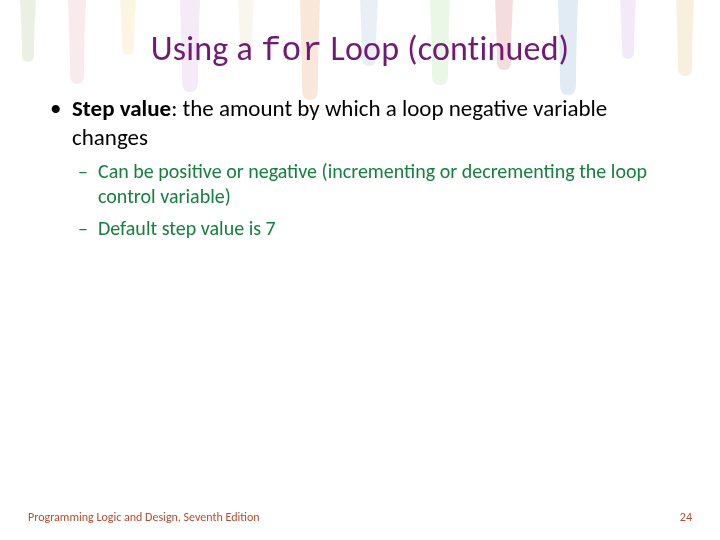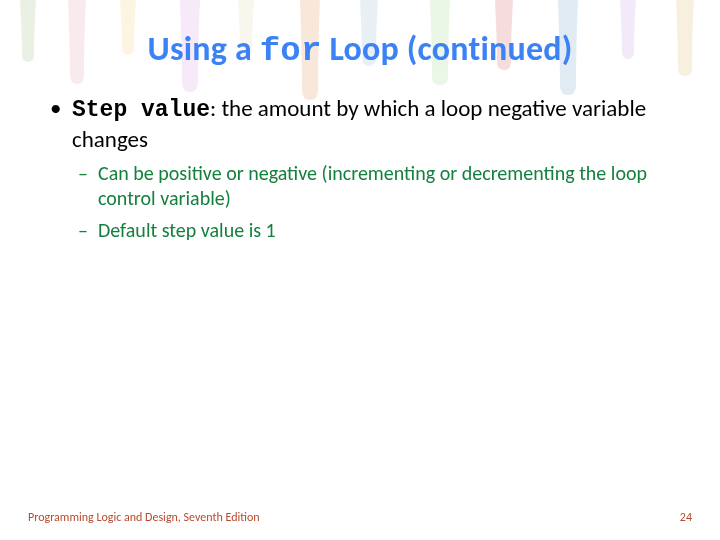--- a/index.html
+++ b/index.html
@@ -17,23 +17,23 @@
     height: 120px;
     z-index: 0;
     opacity: 0.22;
   }
   .slide {
     position: relative;
     z-index: 1;
     padding: 28px 42px 0 42px;
   }
   .title {
-    color: #3b82f6;
+    color: #701a75;
     font-size: 34px;
-    font-weight: 700;
+    font-weight: 400;
     text-align: center;
     margin-bottom: 24px;
     letter-spacing: 0.2px;
   }
   .title .mono { font-family: 'Courier New', Courier, monospace; }
   ul.top {
     list-style: none;
     padding-left: 6px;
   }
   ul.top > li {
@@ -46,21 +46,21 @@
   }
   ul.top > li::before {
     content: "•";
     position: absolute;
     left: 2px;
     top: 0;
     font-size: 23px;
     color: #000;
   }
   .mono { font-family: 'Courier New', Courier, monospace; }
-  .bold { font-weight: 700; font-family: Liberation Mono, monospace; }
+  .bold { font-weight: 700; }
   ul.sub {
     list-style: none;
     padding-left: 4px;
     margin-top: 6px;
   }
   ul.sub > li {
     position: relative;
     padding-left: 22px;
     font-size: 20px;
     color: #15803d;
@@ -108,21 +108,21 @@
 
 <div class="slide">
   <h1 class="title">
     <span>Using a </span><span class="mono">for</span><span> Loop (continued)</span>
   </h1>
 
   <ul class="top">
     <li id="b1">
       <span><span class="bold">Step value</span><span>: the amount by which a loop negative variable changes</span></span><ul class="sub" id="b1sub">
           <li>Can be positive or negative (incrementing or decrementing the loop control variable)</li>
-          <li>Default step value is 1</li>
+          <li>Default step value is 7</li>
         </ul>
     </li>
   </ul>
 </div>
 
 <div class="footer">
   <span>Programming Logic and Design, Seventh Edition</span>
   <span>24</span>
 </div>
 

